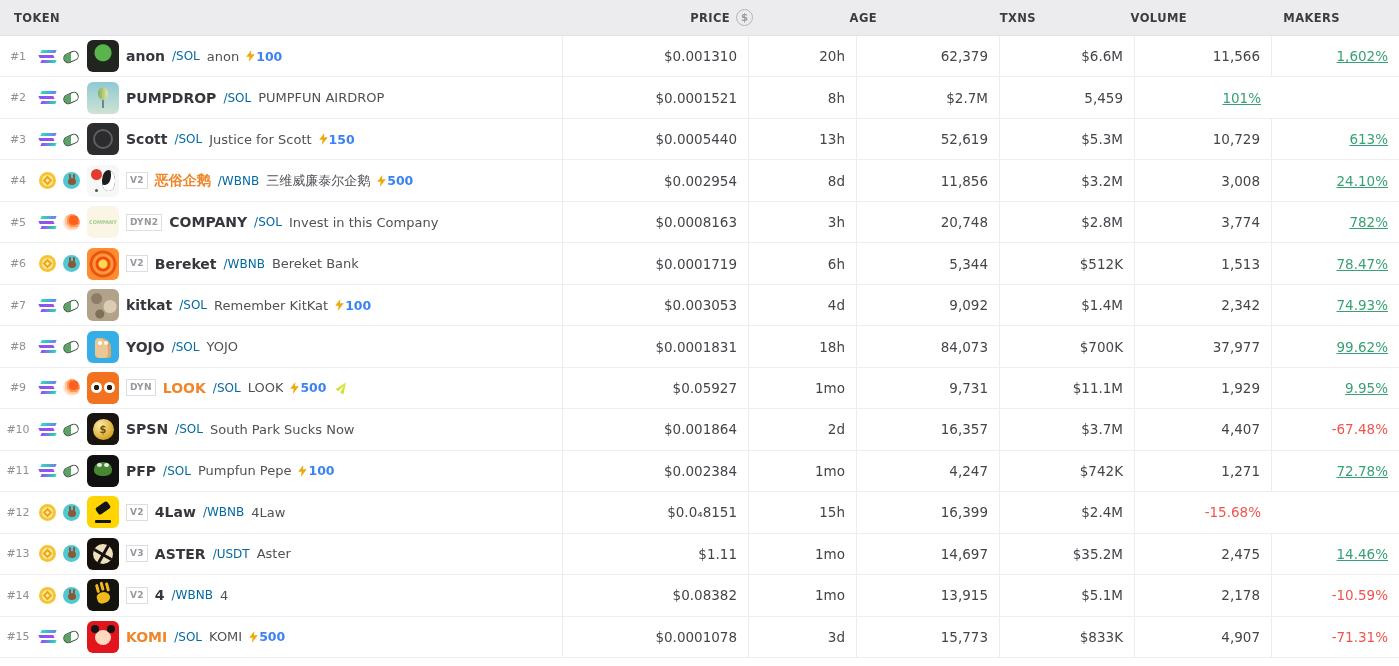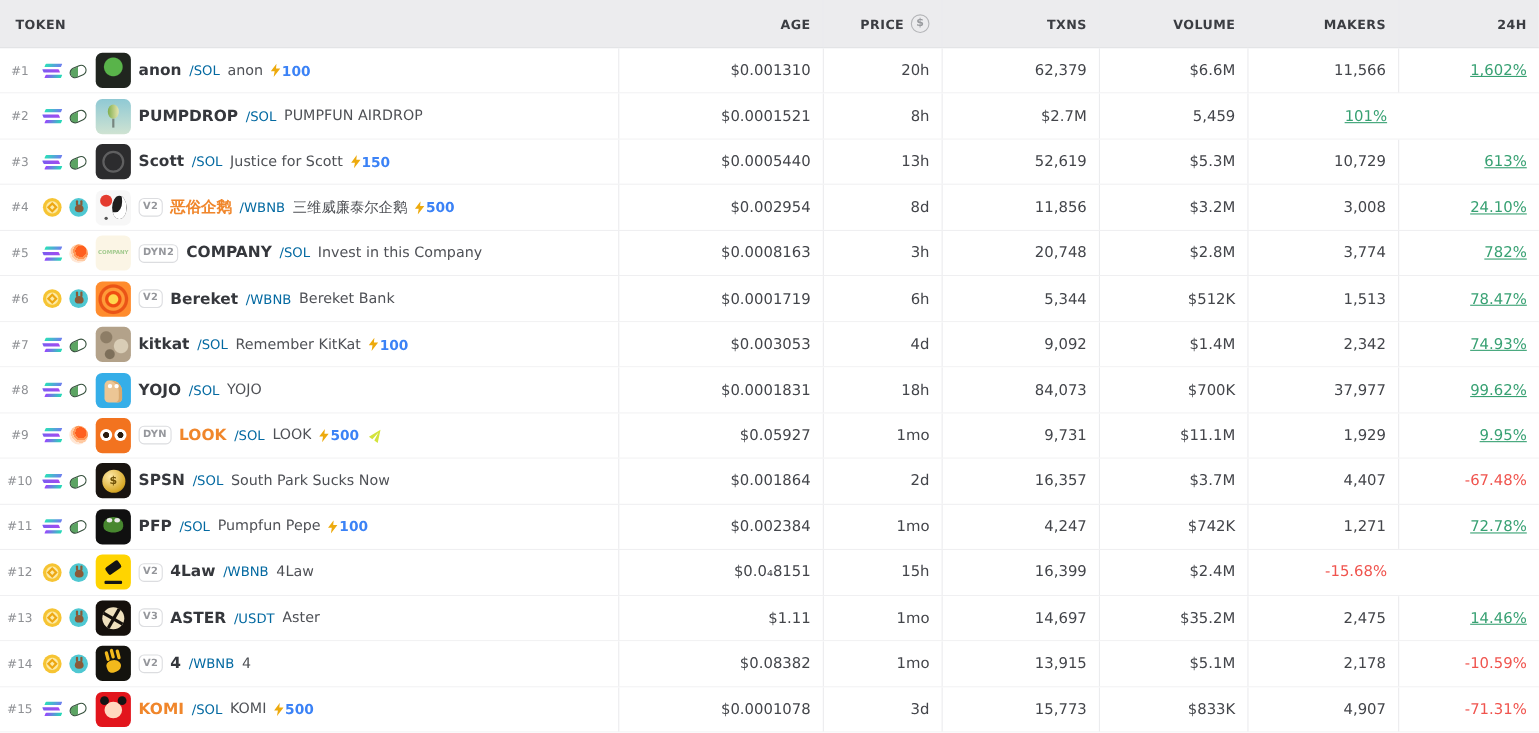--- a/index.html
+++ b/index.html
@@ -5,21 +5,21 @@
   * { margin:0; padding:0; box-sizing:border-box; }
   html,body { width:1399px; height:666px; overflow:hidden; background:#fff;
     font-family:"DejaVu Sans","Liberation Sans",sans-serif; }
   .screener { width:1399px; height:666px; }
   .grid { display:grid; grid-template-columns:563px 186px 108px 143px 135px 137px 127px; }
   .cell { display:flex; align-items:center; border-right:1px solid #ebecee; min-width:0; }
   .cell:last-child { border-right:none; }
   .num { justify-content:flex-end; padding-right:11px; font-size:13.5px; color:#43454a; }
 
   
-  .thead { height:44px; background:#ececee; border-bottom:1px solid #e0e1e3; }
+  .thead { height:36px; background:#ececee; border-bottom:1px solid #e0e1e3;gap:16px; }
   .thead .cell { font-size:11.5px; font-weight:700; color:#3b3d42; letter-spacing:.4px; }
   .thead .left { padding-left:14px; }
   .usd { width:17px; height:17px; border:1.5px solid #b4b5b8; border-radius:50%;
     color:#999b9f; font-size:10px; font-weight:700; display:inline-flex;
     align-items:center; justify-content:center; margin-left:6px; letter-spacing:0; }
 
   
   .row { height:41.47px; border-bottom:1px solid #efeff1; background:#fff; cursor:pointer; }
   .tokcell { gap:7px; padding-left:4px; }
   .rank { min-width:28px; text-align:center; font-size:11px; color:#8e9094; flex:none; }
@@ -102,45 +102,45 @@
   .av-hand::after { content:""; position:absolute; left:9px; top:5px; width:3px; height:9px;
     border-radius:2px; background:#f2b91c; box-shadow:5px -1px 0 #f2b91c,10px 1px 0 #f2b91c; transform:rotate(-15deg); }
   .av-komi { background:#e2151c; }
   .av-komi::before { content:""; position:absolute; left:8px; top:9px; width:16px; height:15px;
     border-radius:50%; background:#ffd9c0; }
   .av-komi::after { content:""; position:absolute; left:4px; top:4px; width:8px; height:8px;
     border-radius:50%; background:#141414; box-shadow:16px 0 0 #141414; }
 
   
   .badge { font-size:9px; line-height:1; color:#95979c; border:1px solid #dcdde0; background:#fff;
-    border-radius:5px; padding:3px 3px; font-weight:600; letter-spacing:.3px; flex:none; }
+    border-radius:0; padding:3px 3px; font-weight:600; letter-spacing:.3px; flex:none; }
   .sym { font-size:14px; font-weight:700; color:#35373c; white-space:nowrap; }
   .sym.hl { color:#f0862b; }
   .pair { font-size:12px; color:#0369a1; white-space:nowrap; }
   .name { font-size:13px; color:#4f5156; white-space:nowrap; overflow:hidden; text-overflow:ellipsis; }
   .boost { display:inline-flex; align-items:center; gap:1px; font-weight:700; color:#3b82f6; font-size:12.5px; flex:none; }
   .plane { flex:none; transform:rotate(-55deg); margin-left:2px; }
 
   .up { color:#38a173;text-decoration:underline; }
   .down { color:#f0544e; }
 </style>
 </head>
 <body>
 
 <div class="screener">
   <div class="grid thead">
     <div class="cell left">
       <span>TOKEN</span>
     </div>
     <div class="cell num">
-      <span>AGE</span>
-    </div>
-    <div class="cell num">
       <span>PRICE</span>
       <span class="usd">$</span>
+    </div>
+    <div class="cell num">
+      <span>AGE</span>
     </div>
     <div class="cell num">
       <span>TXNS</span>
     </div>
     <div class="cell num">
       <span>VOLUME</span>
     </div>
     <div class="cell num">
       <span>MAKERS</span>
     </div>

